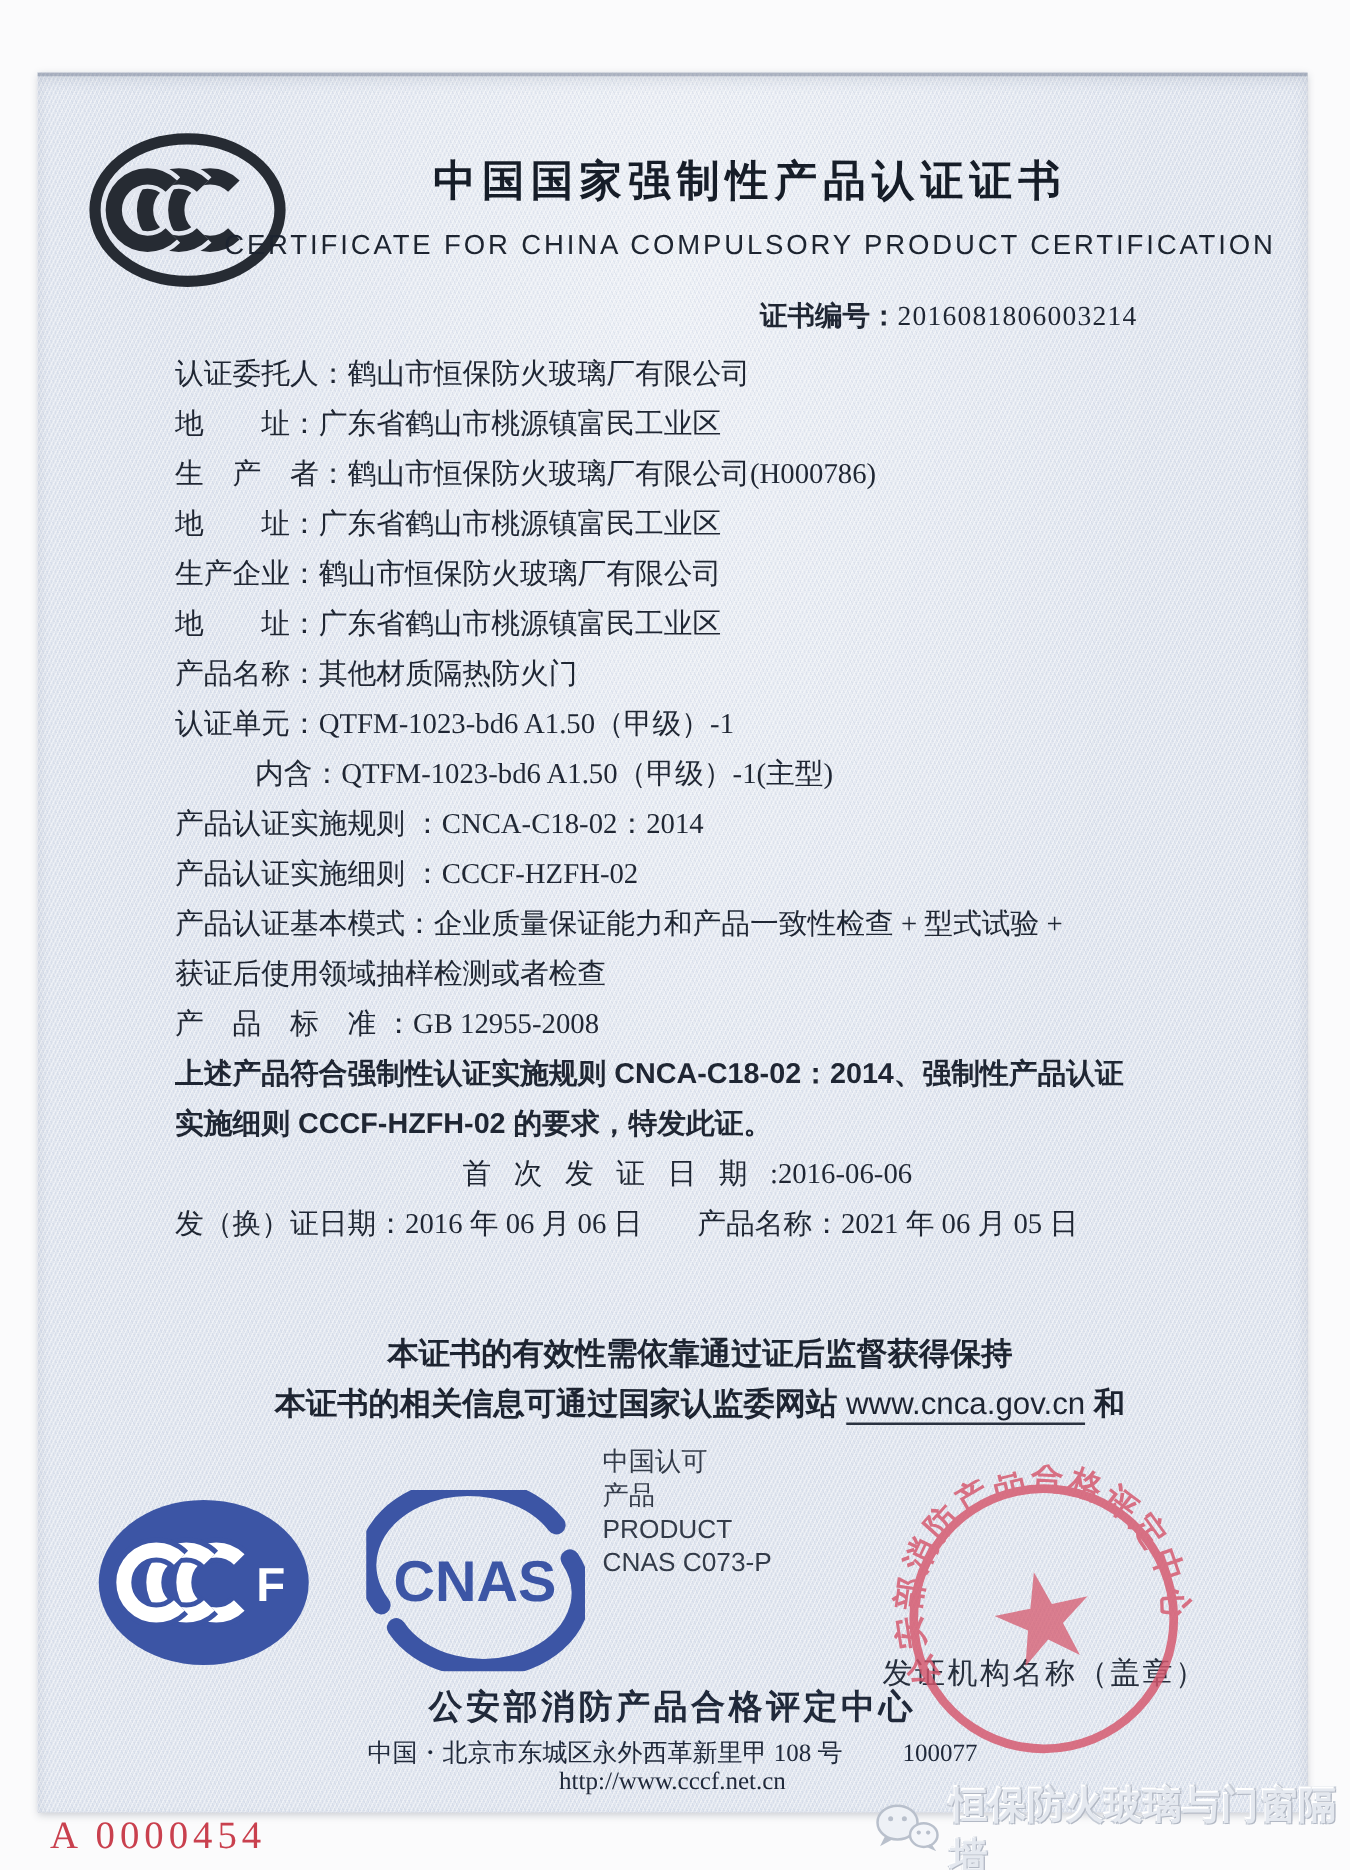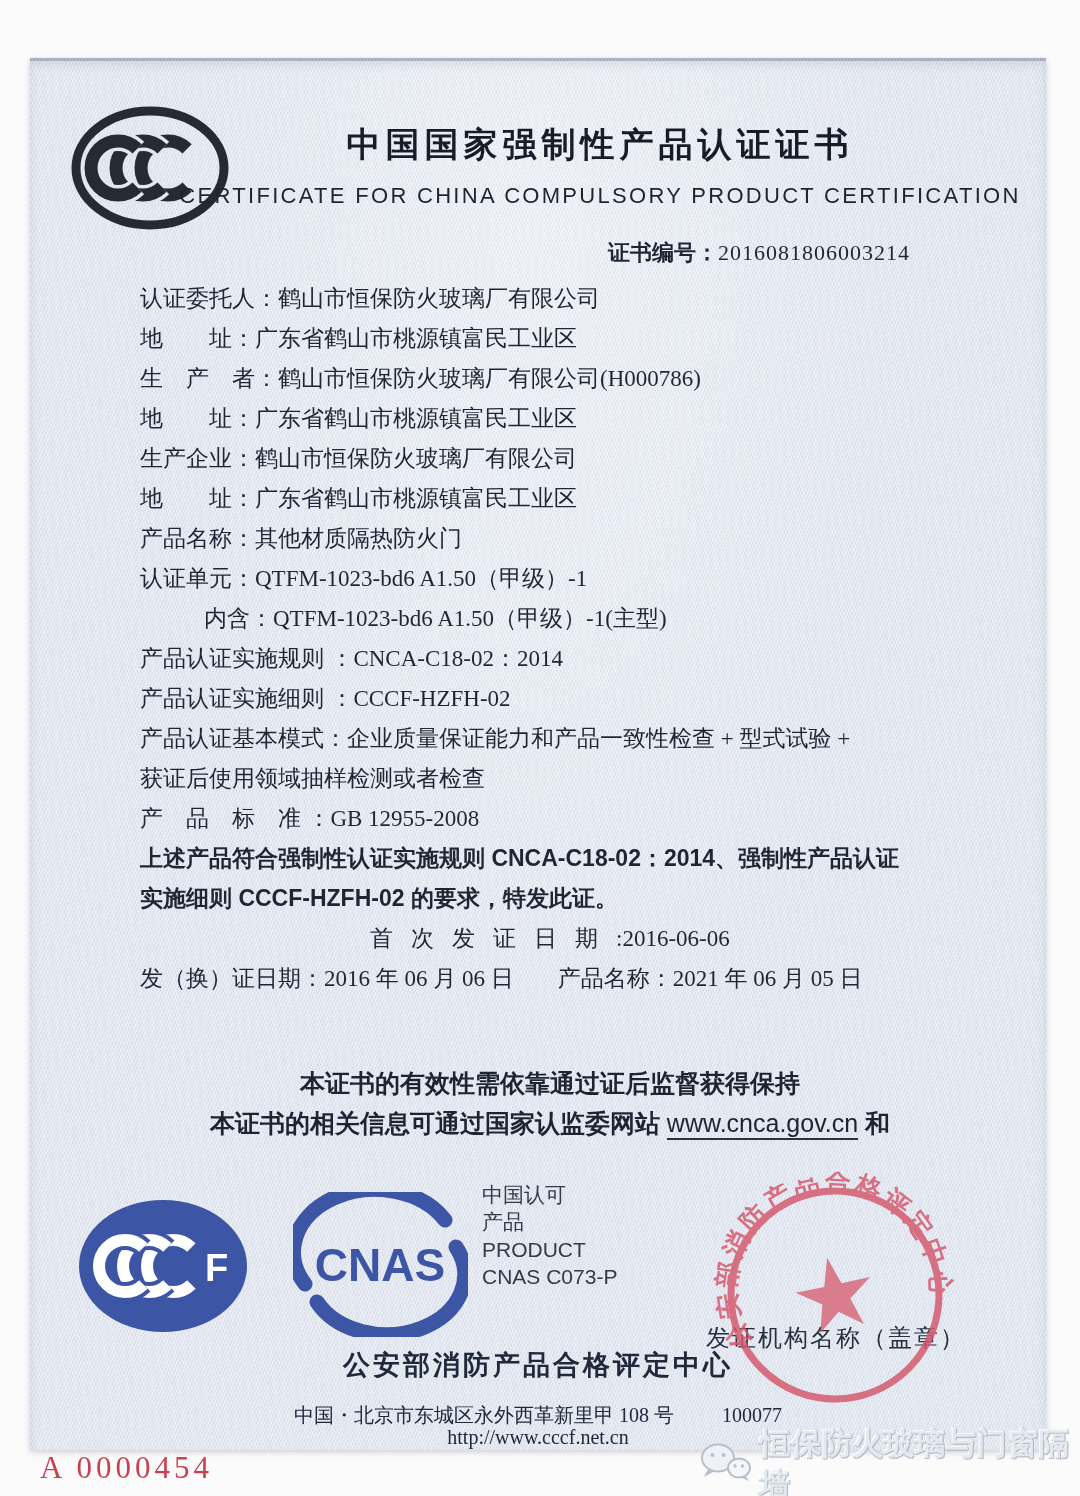--- a/index.html
+++ b/index.html
@@ -32,34 +32,34 @@
   .fields{position:absolute;left:110px;top:220px;width:886px;font-size:23px;}
   .row{height:40px;line-height:40px;white-space:nowrap;}
   .lbl{font-weight:400;}
   .val{font-family:"Liberation Serif",serif;}
   .indent{padding-left:64px;}
   .stmt{font-weight:600;}
   .first-issue{padding-left:230px;}
   .first-issue .lbl{letter-spacing:18px;}
   .gap{display:inline-block;width:44px;}
   
-  .notice{position:absolute;left:12px;top:1005px;width:100%;text-align:center;font-size:25px;font-weight:600;color:#1d2431;}
+  .notice{position:absolute;left:22px;top:1005px;width:100%;text-align:center;font-size:25px;font-weight:600;color:#1d2431;}
   .notice>div{height:40px;line-height:40px;}
   .url{font-weight:400;border-bottom:2px solid #2a3240;padding-bottom:1px;}
   
   .cccf-logo{position:absolute;left:45px;top:1140px;}
   .cnas-logo{position:absolute;left:263px;top:1134px;}
-  .cnas-caption{position:absolute;left:452px;top:1124px;font-size:21px;line-height:27px;color:#333b49;}
+  .cnas-caption{position:absolute;left:452px;top:1098px;font-size:21px;line-height:27px;color:#333b49;}
   .cnas-caption .cn{font-family:"Liberation Serif",serif;}
   .issuing-label{position:absolute;left:676px;top:1264px;font-size:24px;letter-spacing:2px;color:#272f3d;white-space:nowrap;}
   .stamp{position:absolute;left:685px;top:1117px;width:240px;height:240px;transform:rotate(-12deg);opacity:.82;}
   
   .issuer{position:absolute;left:0;top:1292px;width:100%;text-align:center;color:#20293a;}
   .issuer .name{font-size:27px;font-weight:700;letter-spacing:3px;line-height:30px;}
-  .issuer .addr{margin-top:24px;font-size:20px;font-family:"Liberation Serif",serif;line-height:22px;}
+  .issuer .addr{margin-top:12px;font-size:20px;font-family:"Liberation Serif",serif;line-height:22px;}
   .issuer .pc{margin-left:48px;}
   .issuer .web{margin-top:0;font-size:20px;font-family:"Liberation Serif",serif;line-height:22px;}
   
   .serial{position:absolute;left:40px;top:1450px;font-size:31px;letter-spacing:4px;
     color:var(--serial_red,#c9404e);font-family:"Liberation Serif",serif;}
   .watermark{position:absolute;left:698px;top:1424px;display:flex;align-items:center;gap:6px;}
   .wm-text{font-size:30px;font-weight:700;letter-spacing:1px;color:#e4e8ef;
     text-shadow:1px 1px 0 #b2b8c4,-1px -1px 0 #ffffff,1px -1px 0 #c6ccd6,-1px 1px 0 #c6ccd6;}
 </style>
 </head>

